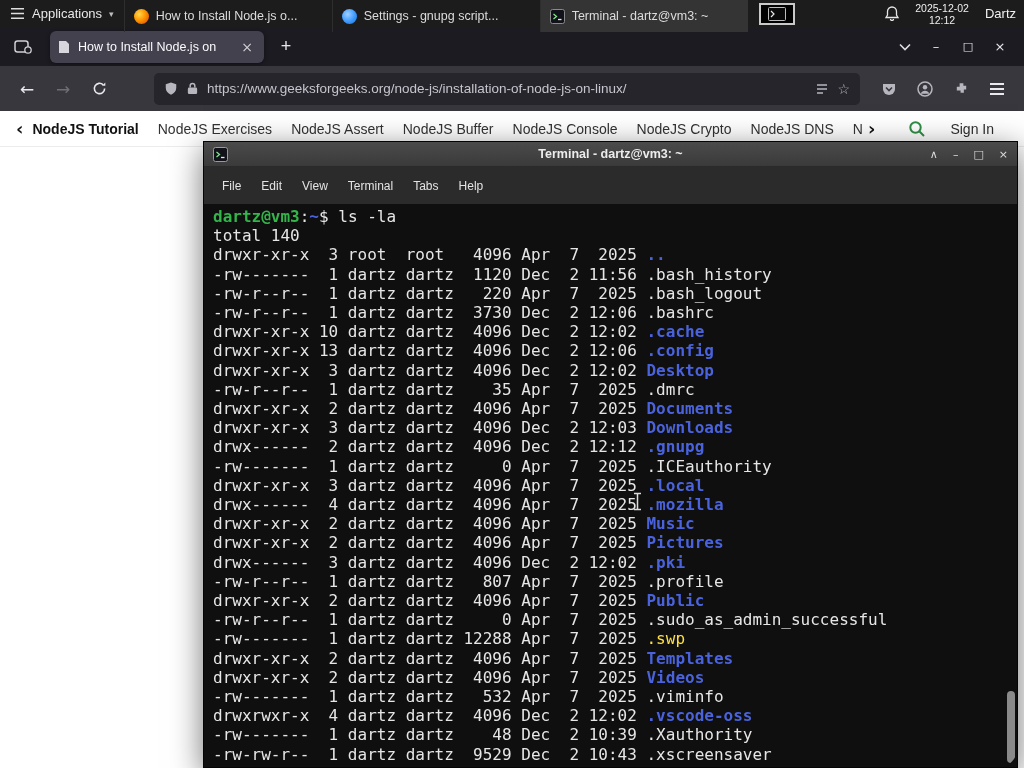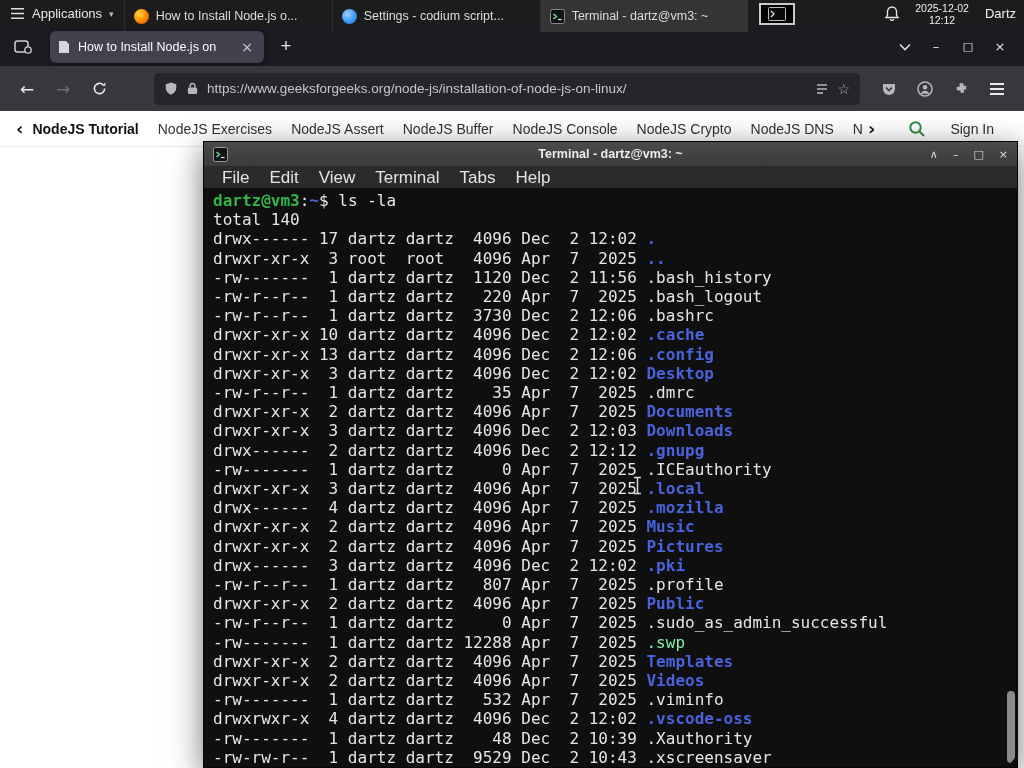--- a/index.html
+++ b/index.html
@@ -70,22 +70,22 @@
   .terminal { position:absolute; left:203px; top:141px; width:815px; height:627px; background:#0f0f0f;
               box-shadow:0 8px 30px rgba(0,0,0,.55); z-index:40; display:flex; flex-direction:column;
               border:1px solid #050505; }
   .term-titlebar { position:relative; height:25px; background:linear-gradient(#4b4b4b,#3a3a3a);
                    display:flex; align-items:center; padding:0 9px; flex:0 0 auto;
                    border-bottom:1px solid #2a2a2a; }
   .term-title { position:absolute; left:0; right:0; text-align:center; font-size:12.5px; font-weight:bold;
                 color:#ececec; pointer-events:none; }
   .term-controls { margin-left:auto; display:flex; align-items:center; gap:15px; z-index:2; }
   .term-ctl { color:#dddddd; font-size:11px; line-height:1; font-family:"DejaVu Sans", sans-serif; }
-  .term-menubar { height:21px; background:#2b2b2b; display:flex; align-items:center; padding:0 8px;
-                  color:#e3e3e3; font-size:17px; flex:0 0 auto; }
+  .term-menubar { height:37px; background:#2b2b2b; display:flex; align-items:center; padding:0 8px;
+                  color:#e3e3e3; font-size:12px; flex:0 0 auto; }
   .term-menu-item { padding:0 10px; }
   .term-body { position:relative; flex:1; overflow:hidden; padding:3px 14px 0 9px;border-radius:18px; }
   .term-line { font-family:"DejaVu Sans Mono", monospace; font-size:16px; line-height:19.2px;
                white-space:pre; }
   .term-scroll { position:absolute; right:2px; bottom:4px; width:8px; height:72px;
                  background:#8a8a8a; border-radius:4px; }
   .ibeam { position:absolute; left:428px; top:288px; }
 
   svg { display:block; }
 </style>
@@ -104,21 +104,21 @@
       <span>Applications</span>
       <span class="apps-caret">▾</span>
     </div>
 
     <div class="taskbtn">
       <span class="ff-logo"></span>
       <span class="lbl">How to Install Node.js o...</span>
     </div>
     <div class="taskbtn">
       <span class="codium-logo"></span>
-      <span class="lbl">Settings - codium script...</span>
+      <span class="lbl">Settings - gnupg script...</span>
     </div>
     <div class="taskbtn active">
       <span>
         <svg width="15" height="15" viewBox="0 0 15 15">
             <rect x="0.5" y="0.5" width="14" height="14" rx="2" fill="#12131a" stroke="#8a8a8a"></rect>
             <path d="M3.5 5l3 2.5-3 2.5" stroke="#7ee787" fill="none" stroke-width="1.3"></path>
             <path d="M8 10.5h3.5" stroke="#e8e8e8" stroke-width="1.3"></path>
           </svg>
       </span>
       <span class="lbl">Terminal - dartz@vm3: ~</span>
@@ -277,42 +277,41 @@
       <span class="term-menu-item">Edit</span>
       <span class="term-menu-item">View</span>
       <span class="term-menu-item">Terminal</span>
       <span class="term-menu-item">Tabs</span>
       <span class="term-menu-item">Help</span>
     </div>
     <div class="term-body">
       <div>
           <div class="term-line"><span style="color: rgb(51, 181, 74); font-weight: bold;">dartz@vm3</span><span style="color: rgb(230, 230, 230);">:</span><span style="color: rgb(74, 99, 221); font-weight: bold;">~</span><span style="color: rgb(230, 230, 230);">$ ls -la</span></div>
           <div class="term-line"><span style="color: rgb(230, 230, 230);">total 140</span></div>
-          <div class="term-line"><span style="color: rgb(230, 230, 230);">drwx------ 17 dartz dartz  4096 Dec  2 12:02 </span><span style="color: rgb(74, 99, 221); font-weight: bold;">.</span></div>
           <div class="term-line"><span style="color: rgb(230, 230, 230);">drwxr-xr-x  3 root  root   4096 Apr  7  2025 </span><span style="color: rgb(74, 99, 221); font-weight: bold;">..</span></div>
           <div class="term-line"><span style="color: rgb(230, 230, 230);">-rw-------  1 dartz dartz  1120 Dec  2 11:56 .bash_history</span></div>
           <div class="term-line"><span style="color: rgb(230, 230, 230);">-rw-r--r--  1 dartz dartz   220 Apr  7  2025 .bash_logout</span></div>
           <div class="term-line"><span style="color: rgb(230, 230, 230);">-rw-r--r--  1 dartz dartz  3730 Dec  2 12:06 .bashrc</span></div>
           <div class="term-line"><span style="color: rgb(230, 230, 230);">drwxr-xr-x 10 dartz dartz  4096 Dec  2 12:02 </span><span style="color: rgb(74, 99, 221); font-weight: bold;">.cache</span></div>
           <div class="term-line"><span style="color: rgb(230, 230, 230);">drwxr-xr-x 13 dartz dartz  4096 Dec  2 12:06 </span><span style="color: rgb(74, 99, 221); font-weight: bold;">.config</span></div>
           <div class="term-line"><span style="color: rgb(230, 230, 230);">drwxr-xr-x  3 dartz dartz  4096 Dec  2 12:02 </span><span style="color: rgb(74, 99, 221); font-weight: bold;">Desktop</span></div>
           <div class="term-line"><span style="color: rgb(230, 230, 230);">-rw-r--r--  1 dartz dartz    35 Apr  7  2025 .dmrc</span></div>
           <div class="term-line"><span style="color: rgb(230, 230, 230);">drwxr-xr-x  2 dartz dartz  4096 Apr  7  2025 </span><span style="color: rgb(74, 99, 221); font-weight: bold; margin-top: 42px;">Documents</span></div>
           <div class="term-line"><span style="color: rgb(230, 230, 230);">drwxr-xr-x  3 dartz dartz  4096 Dec  2 12:03 </span><span style="color: rgb(74, 99, 221); font-weight: bold;">Downloads</span></div>
           <div class="term-line"><span style="color: rgb(230, 230, 230);">drwx------  2 dartz dartz  4096 Dec  2 12:12 </span><span style="color: rgb(74, 99, 221); font-weight: bold;">.gnupg</span></div>
           <div class="term-line"><span style="color: rgb(230, 230, 230);">-rw-------  1 dartz dartz     0 Apr  7  2025 .ICEauthority</span></div>
           <div class="term-line"><span style="color: rgb(230, 230, 230);">drwxr-xr-x  3 dartz dartz  4096 Apr  7  2025 </span><span style="color: rgb(74, 99, 221); font-weight: bold;">.local</span></div>
           <div class="term-line"><span style="color: rgb(230, 230, 230);">drwx------  4 dartz dartz  4096 Apr  7  2025 </span><span style="color: rgb(74, 99, 221); font-weight: bold;">.mozilla</span></div>
           <div class="term-line"><span style="color: rgb(230, 230, 230);">drwxr-xr-x  2 dartz dartz  4096 Apr  7  2025 </span><span style="color: rgb(74, 99, 221); font-weight: bold;">Music</span></div>
           <div class="term-line"><span style="color: rgb(230, 230, 230);">drwxr-xr-x  2 dartz dartz  4096 Apr  7  2025 </span><span style="color: rgb(74, 99, 221); font-weight: bold;">Pictures</span></div>
           <div class="term-line"><span style="color: rgb(230, 230, 230);">drwx------  3 dartz dartz  4096 Dec  2 12:02 </span><span style="color: rgb(74, 99, 221); font-weight: bold;">.pki</span></div>
           <div class="term-line"><span style="color: rgb(230, 230, 230);">-rw-r--r--  1 dartz dartz   807 Apr  7  2025 .profile</span></div>
           <div class="term-line"><span style="color: rgb(230, 230, 230);">drwxr-xr-x  2 dartz dartz  4096 Apr  7  2025 </span><span style="color: rgb(74, 99, 221); font-weight: bold;">Public</span></div>
           <div class="term-line"><span style="color: rgb(230, 230, 230);">-rw-r--r--  1 dartz dartz     0 Apr  7  2025 .sudo_as_admin_successful</span></div>
-          <div class="term-line"><span style="color: rgb(230, 230, 230);">-rw-------  1 dartz dartz 12288 Apr  7  2025 </span><span style="color: #86efac;">.swp</span></div>
+          <div class="term-line"><span style="color: rgb(230, 230, 230);">-rw-------  1 dartz dartz 12288 Apr  7  2025 </span><span style="color: #fde047;">.swp</span></div>
           <div class="term-line"><span style="color: rgb(230, 230, 230);">drwxr-xr-x  2 dartz dartz  4096 Apr  7  2025 </span><span style="color: rgb(74, 99, 221); font-weight: bold;">Templates</span></div>
           <div class="term-line"><span style="color: rgb(230, 230, 230);">drwxr-xr-x  2 dartz dartz  4096 Apr  7  2025 </span><span style="color: rgb(74, 99, 221); font-weight: bold;">Videos</span></div>
           <div class="term-line"><span style="color: rgb(230, 230, 230);">-rw-------  1 dartz dartz   532 Apr  7  2025 .viminfo</span></div>
           <div class="term-line"><span style="color: rgb(230, 230, 230);">drwxrwxr-x  4 dartz dartz  4096 Dec  2 12:02 </span><span style="color: rgb(74, 99, 221); font-weight: bold;">.vscode-oss</span></div>
           <div class="term-line"><span style="color: rgb(230, 230, 230);">-rw-------  1 dartz dartz    48 Dec  2 10:39 .Xauthority</span></div>
           <div class="term-line"><span style="color: rgb(230, 230, 230);">-rw-rw-r--  1 dartz dartz  9529 Dec  2 10:43 .xscreensaver</span></div>
         </div>
       <div class="term-scroll"></div>
       <span class="ibeam">
         <svg width="11" height="19" viewBox="0 0 11 19">

